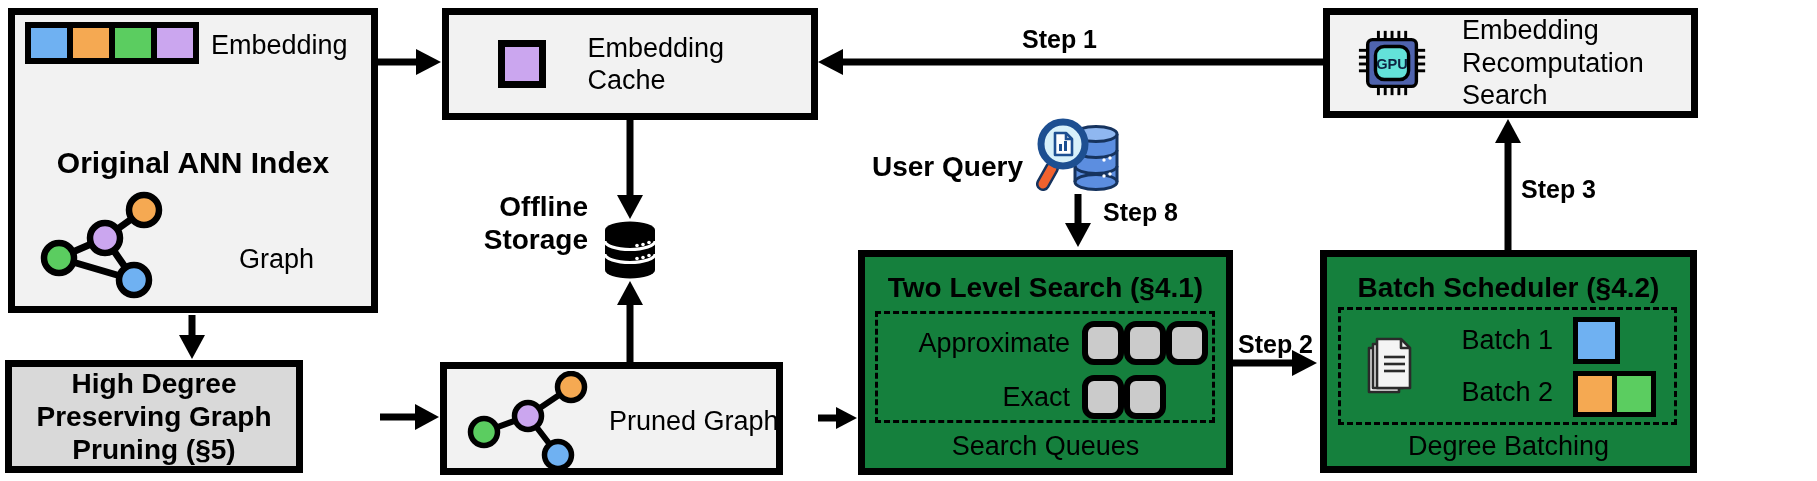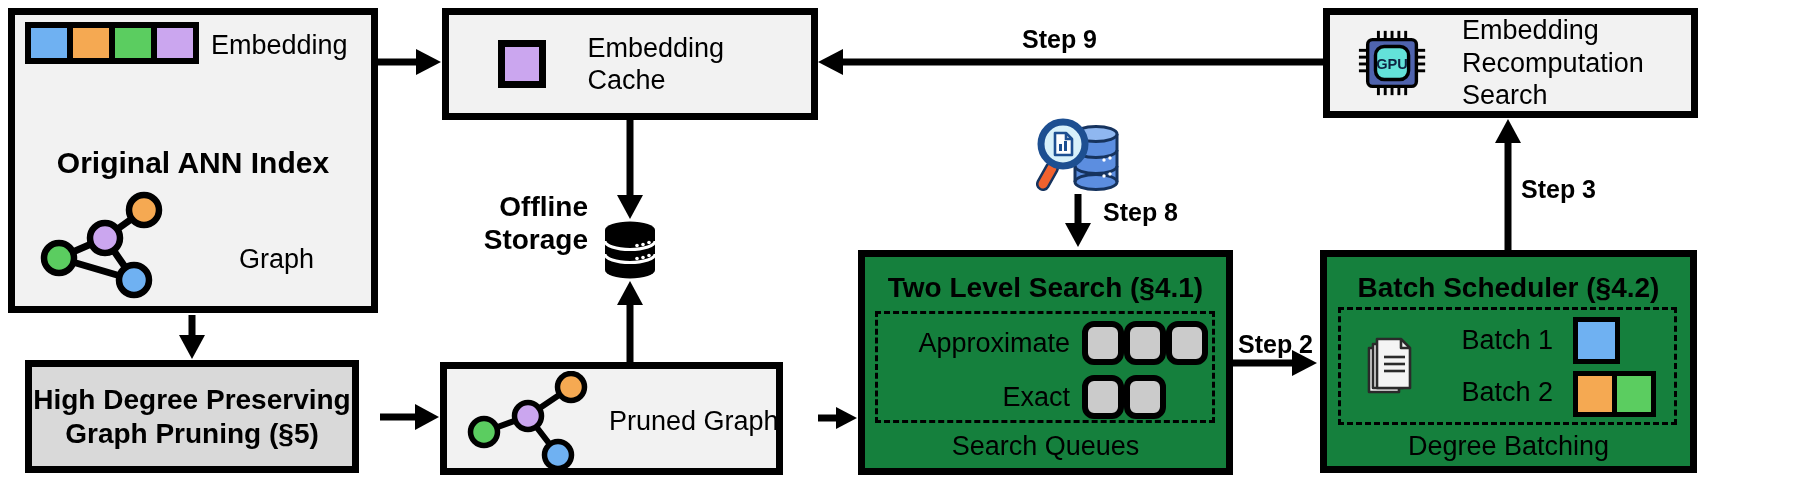--- a/index.html
+++ b/index.html
@@ -131,20 +131,21 @@
     <g fill="#fff">
       <circle cx="35" cy="24.5" r="1.8"></circle>
         <circle cx="41" cy="23.5" r="1.8"></circle>
         <circle cx="47" cy="21.5" r="1.8"></circle>
       <circle cx="35" cy="37.5" r="1.8"></circle>
         <circle cx="41" cy="36.5" r="1.8"></circle>
         <circle cx="47" cy="34.5" r="1.8"></circle>
     </g>
   </svg>
 
+  <div class="abs lbl-b" style="left:872px;top:150px;">User Query</div>
   <svg class="abs" style="left:1036px;top:116px;" width="86" height="84" viewBox="0 0 86 84">
 
     <g stroke="#16335E" stroke-width="3">
       <rect x="39" y="18" width="42" height="48" fill="#5C8EE0" stroke="none"></rect>
       <ellipse cx="60" cy="66" rx="21" ry="7.5" fill="#5C8EE0"></ellipse>
       <path d="M39,18 v48" fill="none"></path>
         <path d="M81,18 v48" fill="none"></path>
       <path d="M39,50 a21,7.5 0 0 0 42,0" fill="none"></path>
       <path d="M39,34 a21,7.5 0 0 0 42,0" fill="none"></path>
       <ellipse cx="60" cy="18" rx="21" ry="7.5" fill="#8FB7F0"></ellipse>
@@ -192,21 +193,21 @@
           <line x1="62" y1="36" x2="71" y2="36"></line>
           <line x1="62" y1="43" x2="71" y2="43"></line>
       </g>
       <rect x="12" y="11" width="50" height="48" rx="5" fill="#4F63AD" stroke="#000" stroke-width="3.5"></rect>
       <rect x="20" y="18" width="34" height="34" rx="9" fill="#63E2D9" stroke="#000" stroke-width="3.5"></rect>
       <text x="37" y="41" text-anchor="middle" font-size="15" font-weight="bold" fill="#0D2240">GPU</text>
     </svg>
     <div class="lbl" style="width:235px;white-space:normal;">Embedding Recomputation Search</div>
   </div>
   <div class="step" style="left:1521px;top:175px;">Step 3</div>
-  <div class="step" style="left:1022px;top:25px;">Step 9</div>
+  <div class="step" style="left:1022px;top:25px;">Step 1</div>
 
   <div class="box bg-dark" style="left:858px;top:250px;width:375px;height:225px;">
     <div class="title-center lbl-b" style="top:14px;">Two Level Search (§4.1)</div>
     <div class="dashed" style="left:10px;top:54px;width:340px;height:112px;">
       <div class="qrow" style="margin-top:2px;">
         <div class="qlabel">Approximate</div>
         <div class="qsq"></div>
         <div class="qsq"></div>
         <div class="qsq"></div>
       </div>
@@ -238,21 +239,21 @@
       </svg>
       <div class="abs lbl" style="left:100px;top:14px;width:112px;text-align:right;">Batch 1</div>
       <div class="bsq" style="left:232px;top:7px;width:47px;height:47px;background:#6FB1F2;"></div>
       <div class="abs lbl" style="left:100px;top:66px;width:112px;text-align:right;">Batch 2</div>
       <div class="bsq" style="left:232px;top:61px;width:44px;height:46px;background:#F5A952;"></div>
       <div class="bsq" style="left:271px;top:61px;width:44px;height:46px;background:#5BCD60;"></div>
     </div>
     <div class="title-center lbl" style="top:173px;">Degree Batching</div>
   </div>
 
-  <div class="box" style="left:5px;top:360px;width:334px;height:113px;background:#D9D9D9;display:flex;align-items:center;justify-content:center;margin-left:20px;">
+  <div class="box" style="left:5px;top:360px;width:298px;height:113px;background:#D9D9D9;display:flex;align-items:center;justify-content:center;">
     <div class="lbl-b" style="text-align:center;width:330px;">High Degree Preserving Graph Pruning (§5)</div>
   </div>
 
   <div class="box bg-light" style="left:440px;top:362px;width:343px;height:113px;">
     <svg class="abs" style="left:18px;top:2px;" width="135" height="100" viewBox="0 0 135 100">
       <g stroke="#000" stroke-width="6" stroke-linecap="round">
         <line x1="63" y1="45" x2="106" y2="16"></line>
         <line x1="63" y1="45" x2="19" y2="61"></line>
         <line x1="63" y1="45" x2="93" y2="84"></line>
       </g>

